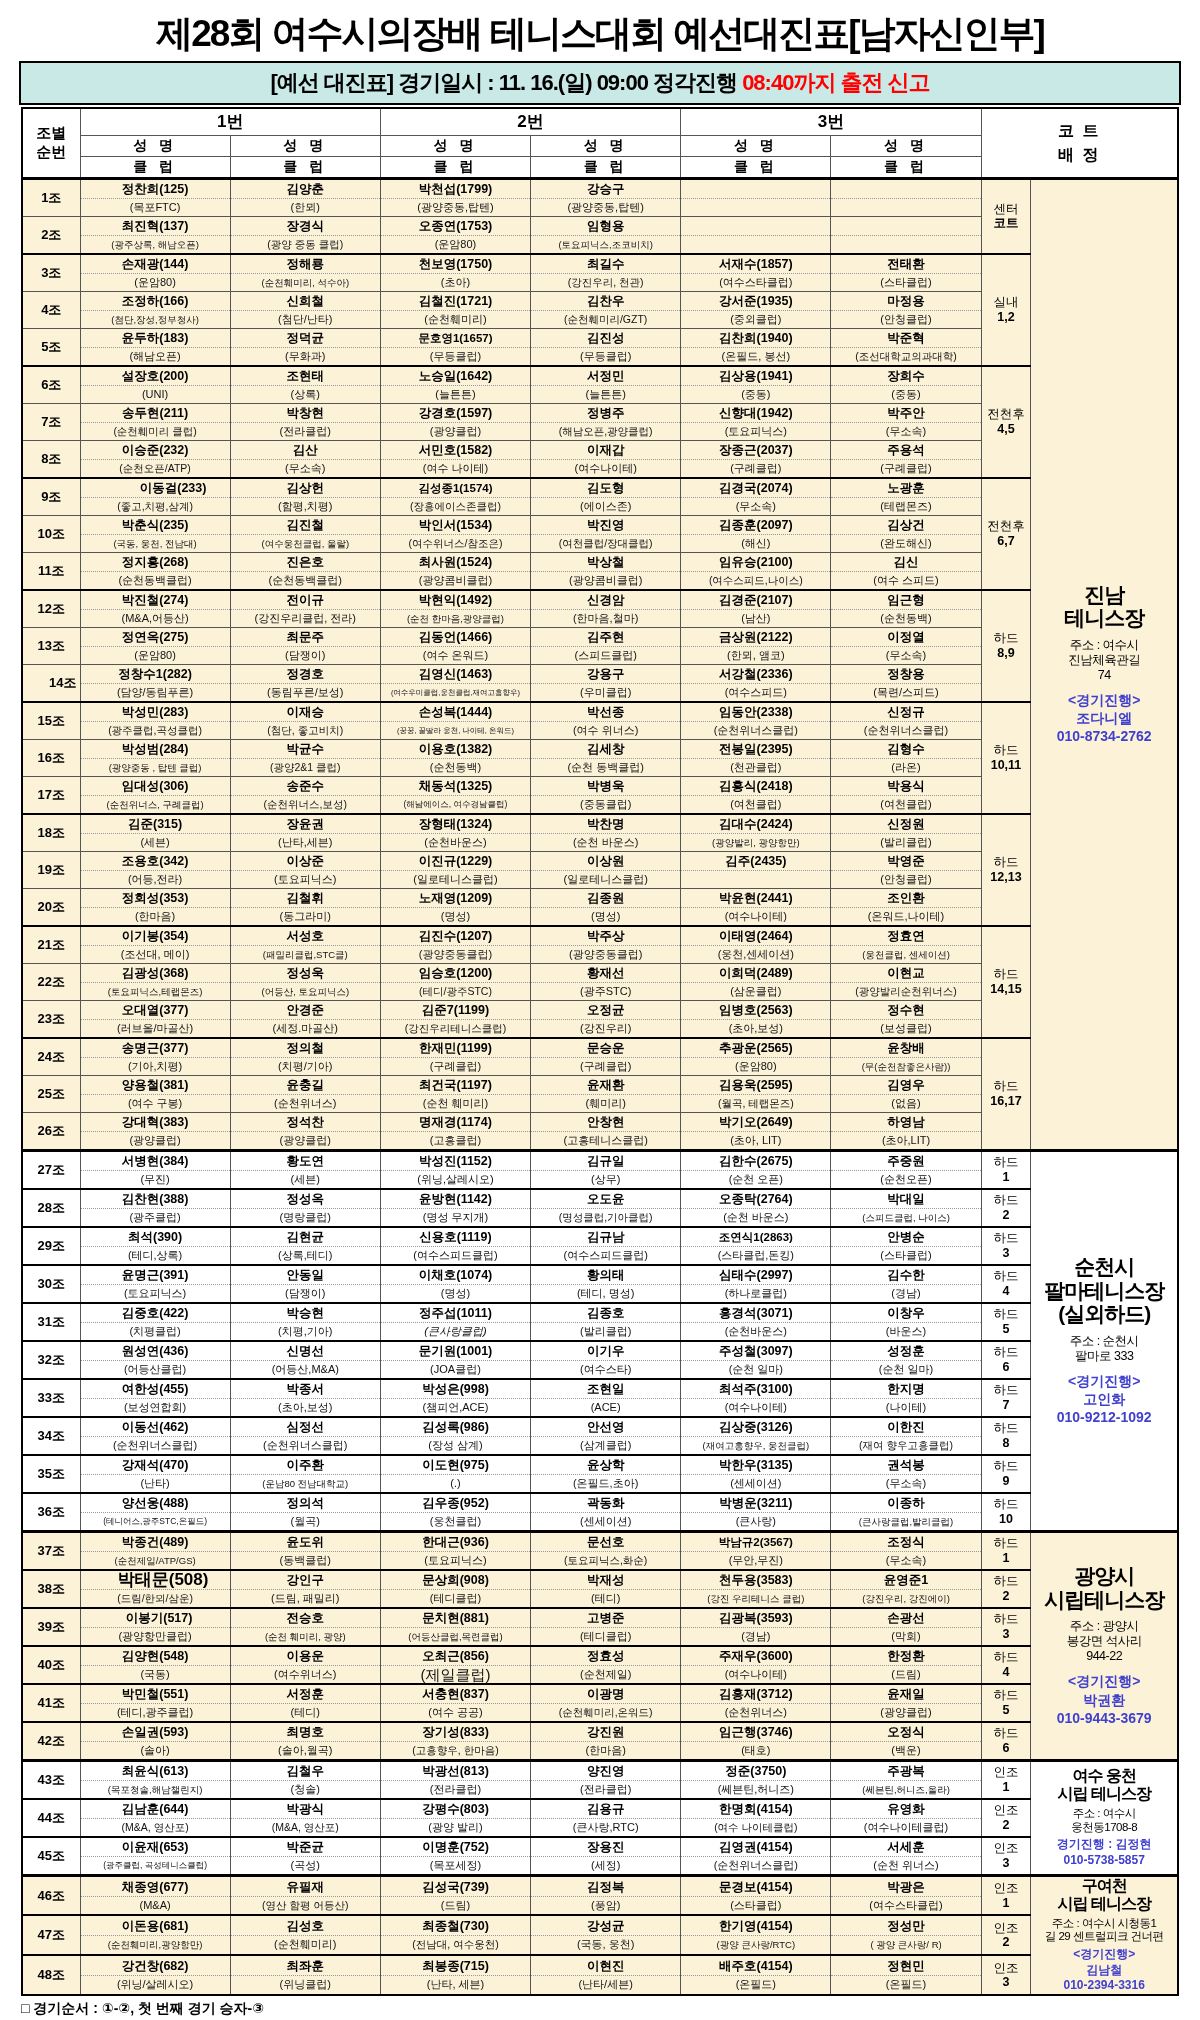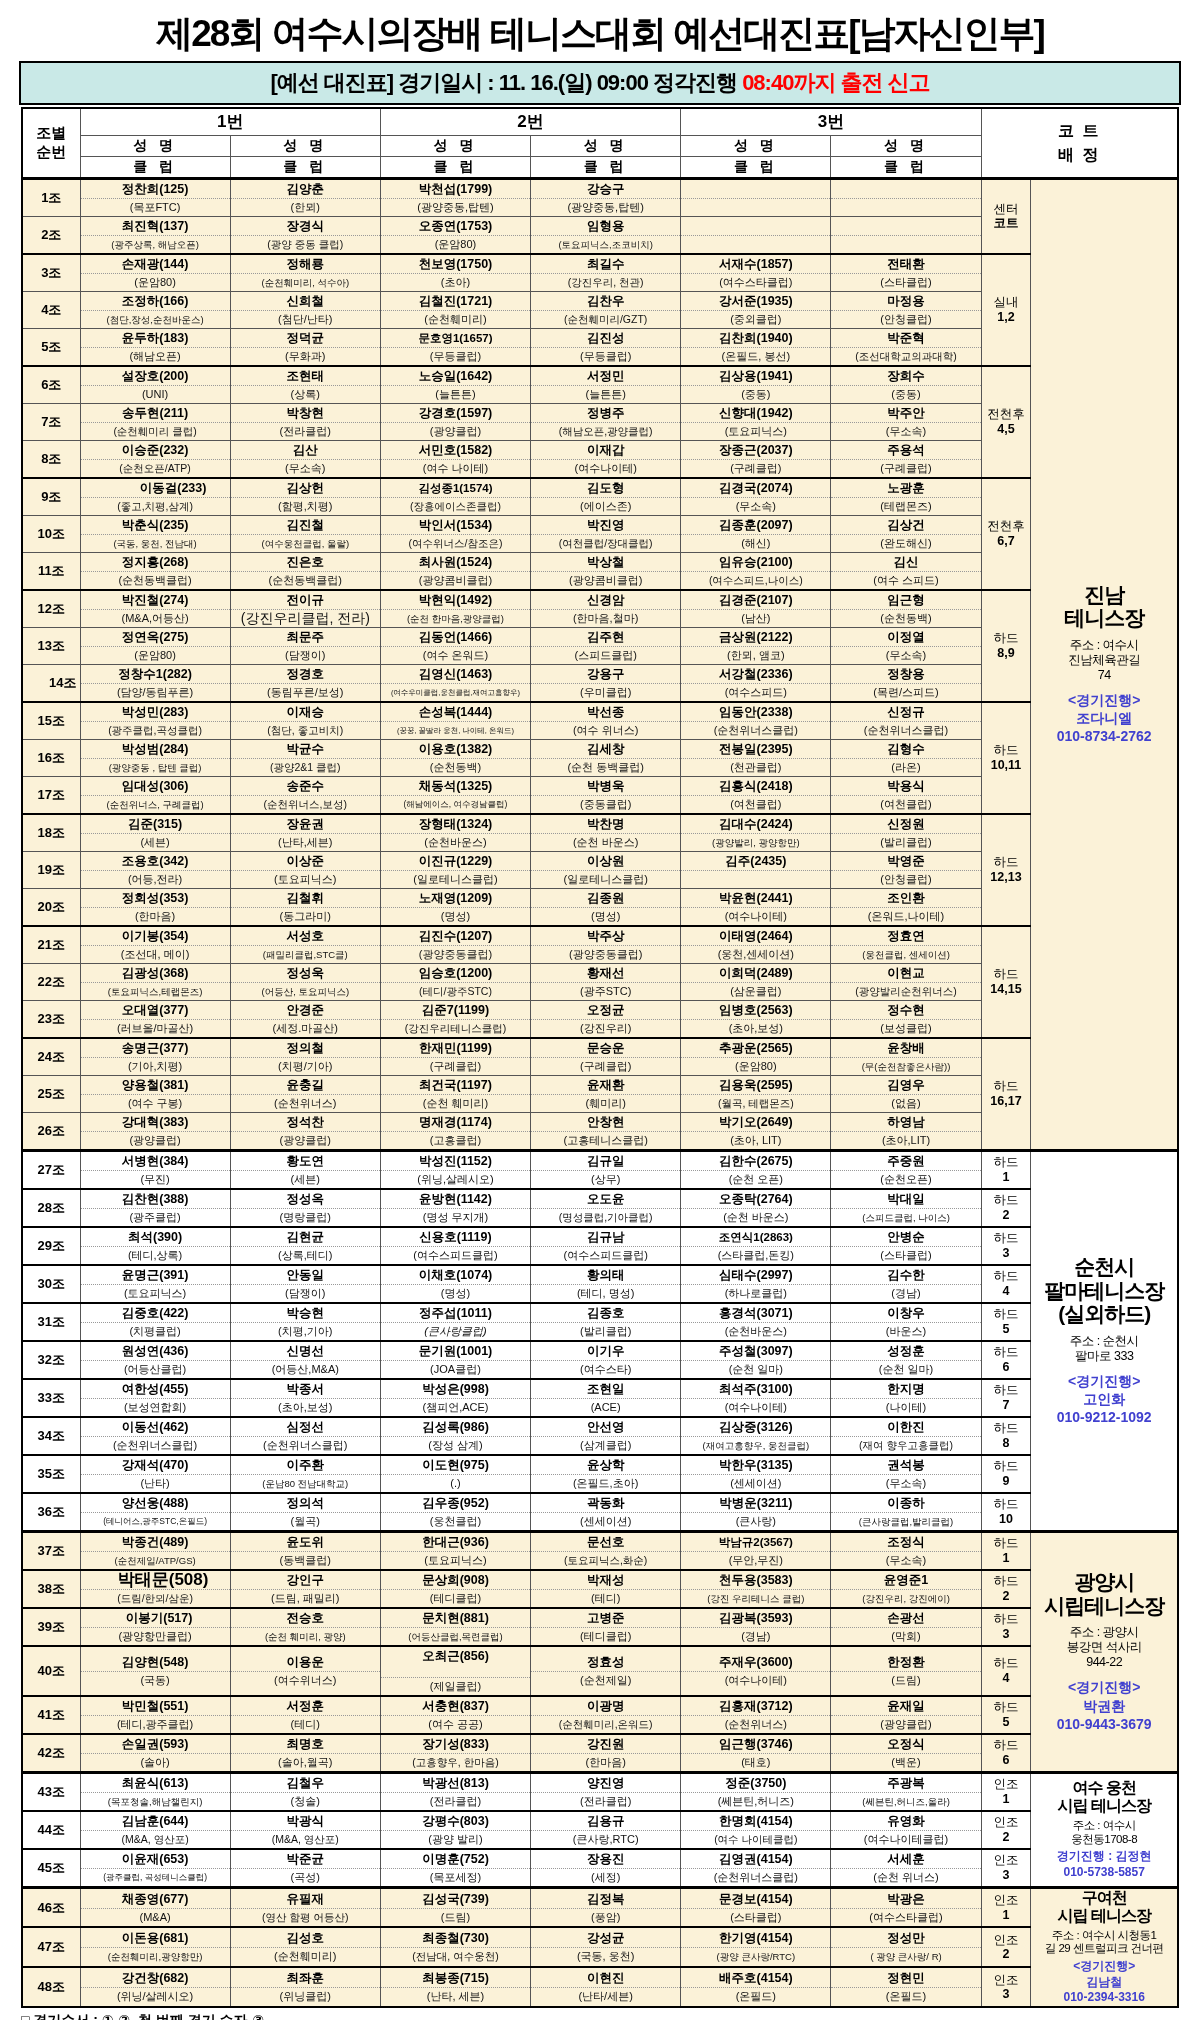--- a/index.html
+++ b/index.html
@@ -199,21 +199,21 @@
           </td>
           <td class="court" rowspan="3">
             <div>실내</div>
             <div class="cnum">1,2</div>
           </td>
         </tr>
         <tr class="cream">
           <td class="gcell" style="height: 36px;">4조</td>
           <td class="pcell">
             <div class="pname" style="font-size: 12.5px;">조정하(166)</div>
-            <div class="pclub" style="font-size: 9.5px;">(첨단,장성,순천바운스)</div>
+            <div class="pclub" style="font-size: 9.5px;">(첨단,장성,정부청사)</div>
           </td>
           <td class="pcell">
             <div class="pname" style="font-size: 12.5px;">신희철</div>
             <div class="pclub" style="font-size: 11px;">(첨단/난타)</div>
           </td>
           <td class="pcell">
             <div class="pname" style="font-size: 12.5px;">김철진(1721)</div>
             <div class="pclub" style="font-size: 11px;">(순천훼미리)</div>
           </td>
           <td class="pcell">
@@ -427,21 +427,21 @@
           </td>
         </tr>
         <tr class="cream groupstart">
           <td class="gcell" style="height: 36px;">12조</td>
           <td class="pcell">
             <div class="pname" style="font-size: 12.5px;">박진철(274)</div>
             <div class="pclub" style="font-size: 11px;">(M&amp;A,어등산)</div>
           </td>
           <td class="pcell">
             <div class="pname" style="font-size: 12.5px;">전이규</div>
-            <div class="pclub" style="font-size: 14px; text-align: center;">(강진우리클럽, 전라)</div>
+            <div class="pclub" style="font-size: 11px; text-align: center;">(강진우리클럽, 전라)</div>
           </td>
           <td class="pcell">
             <div class="pname" style="font-size: 12.5px;">박현익(1492)</div>
             <div class="pclub" style="font-size: 9.5px;">(순천 한마음,광양클럽)</div>
           </td>
           <td class="pcell">
             <div class="pname" style="font-size: 12.5px;">신경암</div>
             <div class="pclub" style="font-size: 11px;">(한마음,철마)</div>
           </td>
           <td class="pcell">
@@ -1291,21 +1291,21 @@
           <td class="pcell">
             <div class="pname" style="font-size: 12.5px;">김양현(548)</div>
             <div class="pclub" style="font-size: 11px;">(국동)</div>
           </td>
           <td class="pcell">
             <div class="pname" style="font-size: 12.5px;">이용운</div>
             <div class="pclub" style="font-size: 11px;">(여수위너스)</div>
           </td>
           <td class="pcell">
             <div class="pname" style="font-size: 12.5px;">오최근(856)</div>
-            <div class="pclub" style="font-size: 11px; margin-top: 12px;">(제일클럽)</div>
+            <div class="pclub" style="font-size: 15px;">(제일클럽)</div>
           </td>
           <td class="pcell">
             <div class="pname" style="font-size: 12.5px;">정효성</div>
             <div class="pclub" style="font-size: 11px;">(순천제일)</div>
           </td>
           <td class="pcell">
             <div class="pname" style="font-size: 12.5px;">주재우(3600)</div>
             <div class="pclub" style="font-size: 11px;">(여수나이테)</div>
           </td>
           <td class="pcell">

